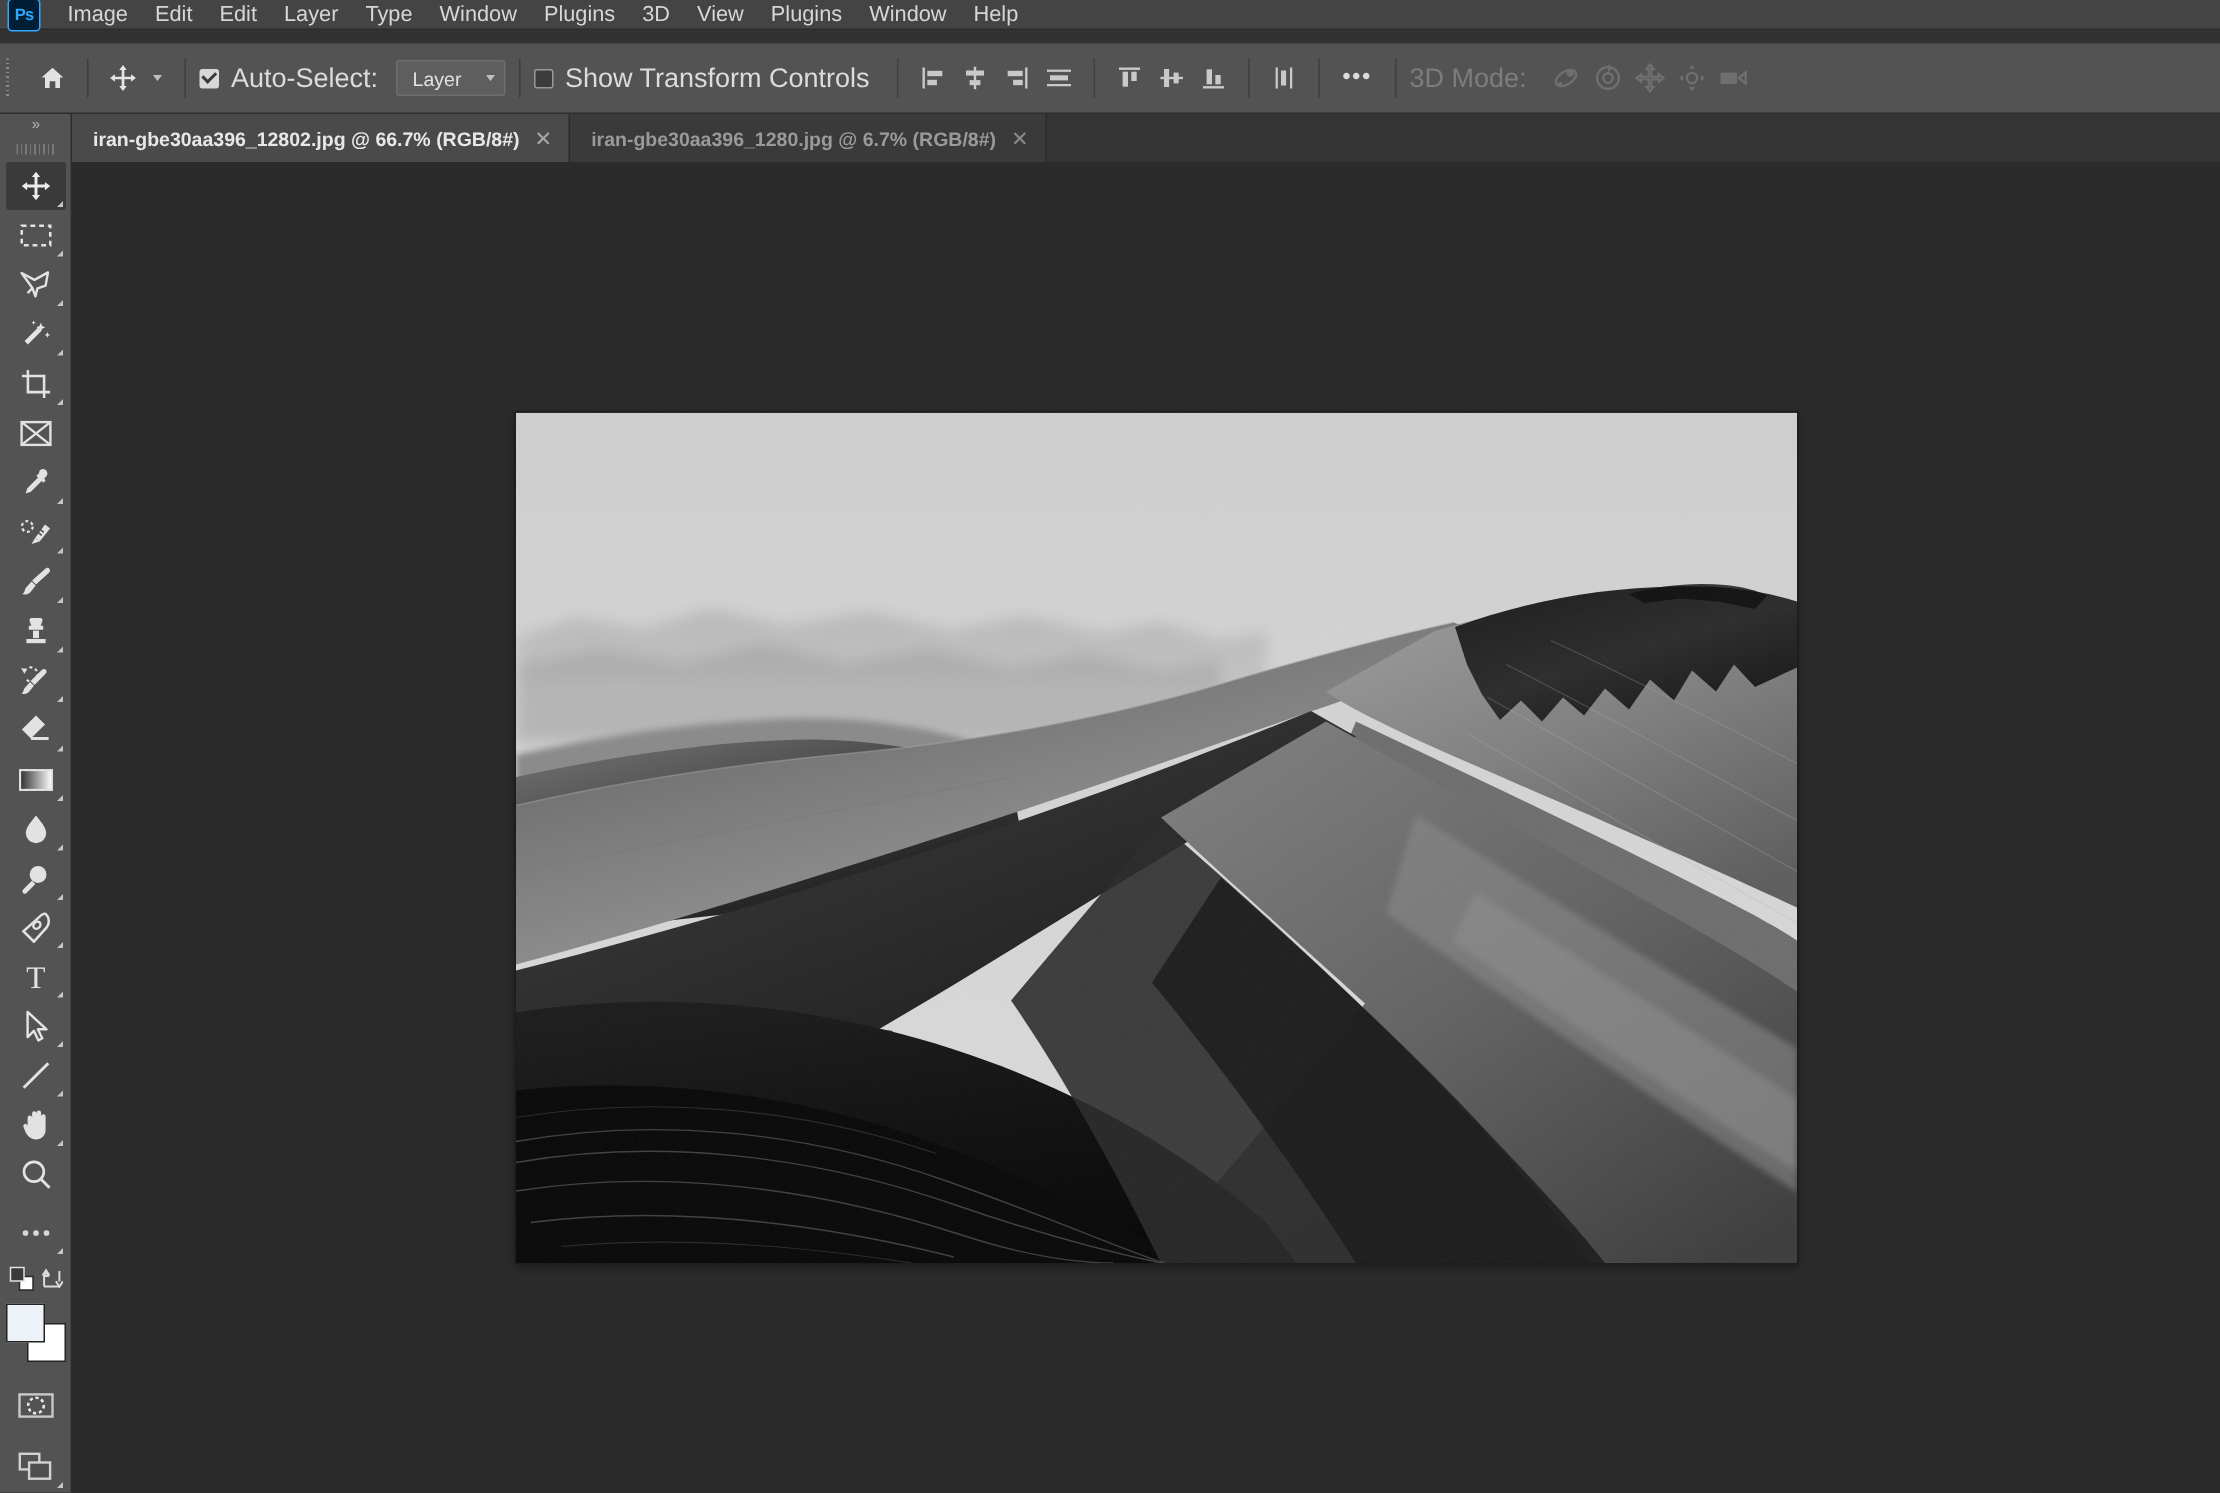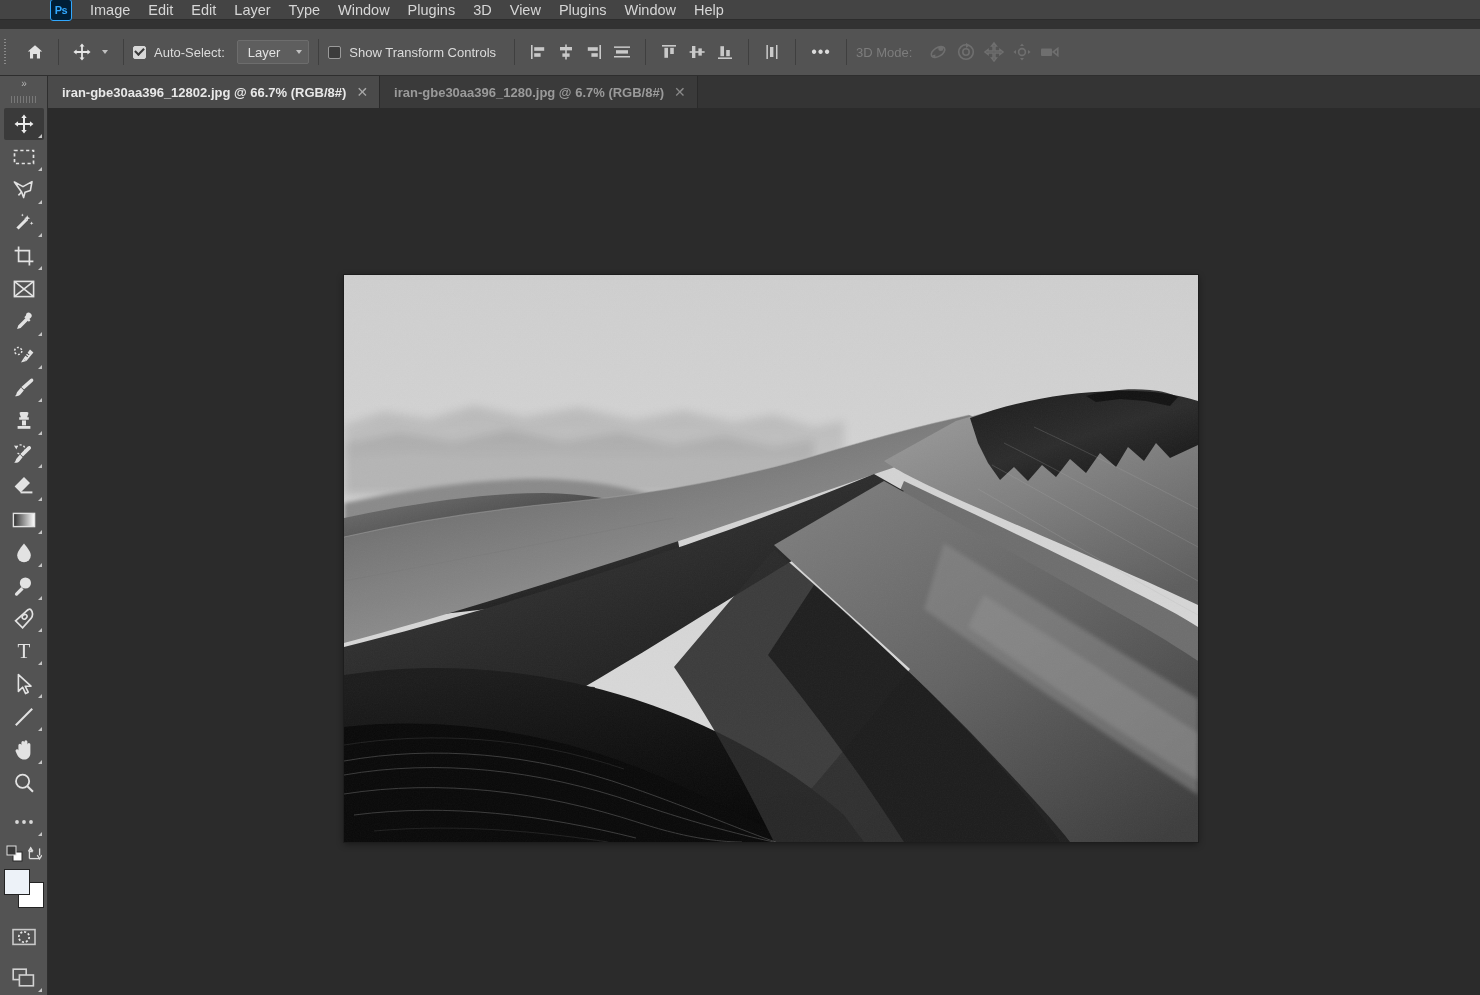--- a/index.html
+++ b/index.html
@@ -11,21 +11,20 @@
     -webkit-font-smoothing: antialiased;
   }
   * { box-sizing: border-box; }
 
   
   #menubar {
     position: absolute; left: 0; top: 0; width: 1480px; height: 20px;
     background: #444444;
     display: flex; align-items: center;
     border-bottom: 1px solid #2c2c2c;
-    padding-left: 45px;
   }
   #ps-logo {
     width: 22px; height: 22px; margin-left: 5px; margin-right: 9px;
     background: #001e36; border: 1px solid #31a8ff; border-radius: 3px;
     color: #31a8ff; font-size: 11px; font-weight: bold;
     display: flex; align-items: center; justify-content: center;
     letter-spacing: -0.5px;
   }
   .menu-item {
     color: #d6d6d6; font-size: 14.5px; padding: 4px 9px;
@@ -49,21 +48,21 @@
   }
   .opt-sep {
     width: 1px; height: 26px; background: #3f3f3f; margin: 0 9px;
     flex: 0 0 auto;
   }
   .opt-btn {
     width: 28px; height: 28px;
     display: flex; align-items: center; justify-content: center;
     flex: 0 0 auto;
   }
-  .opt-lbl { color: #dcdcdc; font-size: 13px; white-space: nowrap; }
+  .opt-lbl { color: #dcdcdc; font-size: 18px; white-space: nowrap; }
   .opt-lbl.dim { color: #7d7d7d; }
   .chk {
     width: 13px; height: 13px; border: 1px solid #9a9a9a; background: #3c3c3c;
     border-radius: 2px; display: inline-flex; align-items: center;
     justify-content: center; flex: 0 0 auto;
   }
   .chk.on { background: #d8d8d8; border-color: #d8d8d8; }
   .chk.on::after {
     content: ""; width: 7px; height: 4px;
     border-left: 2px solid #3a3a3a; border-bottom: 2px solid #3a3a3a;

